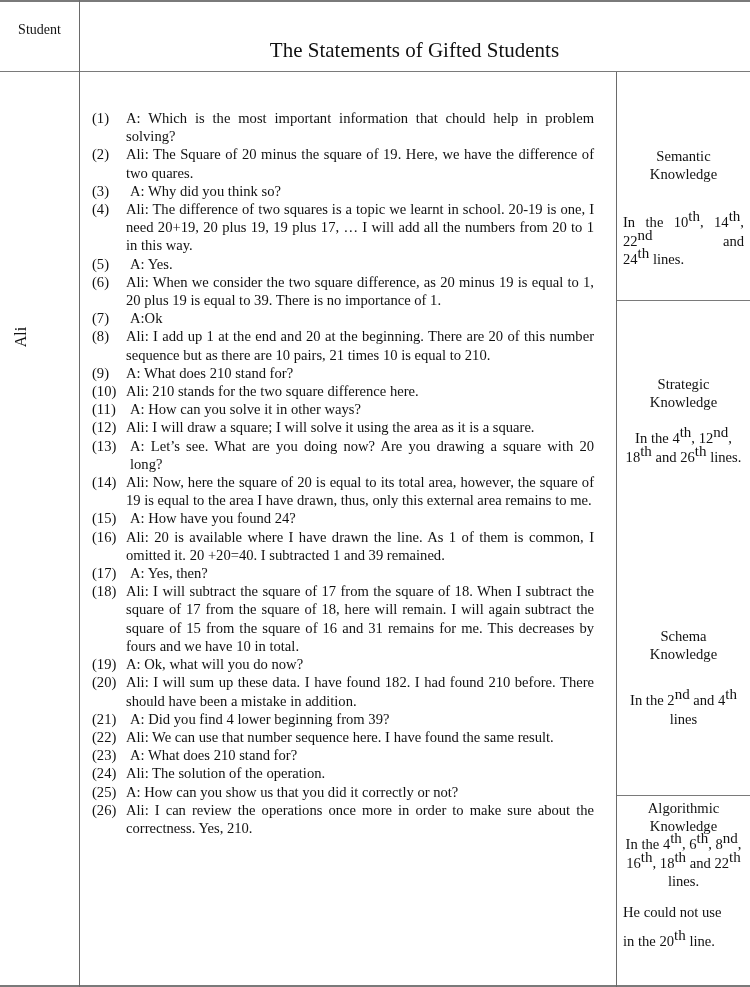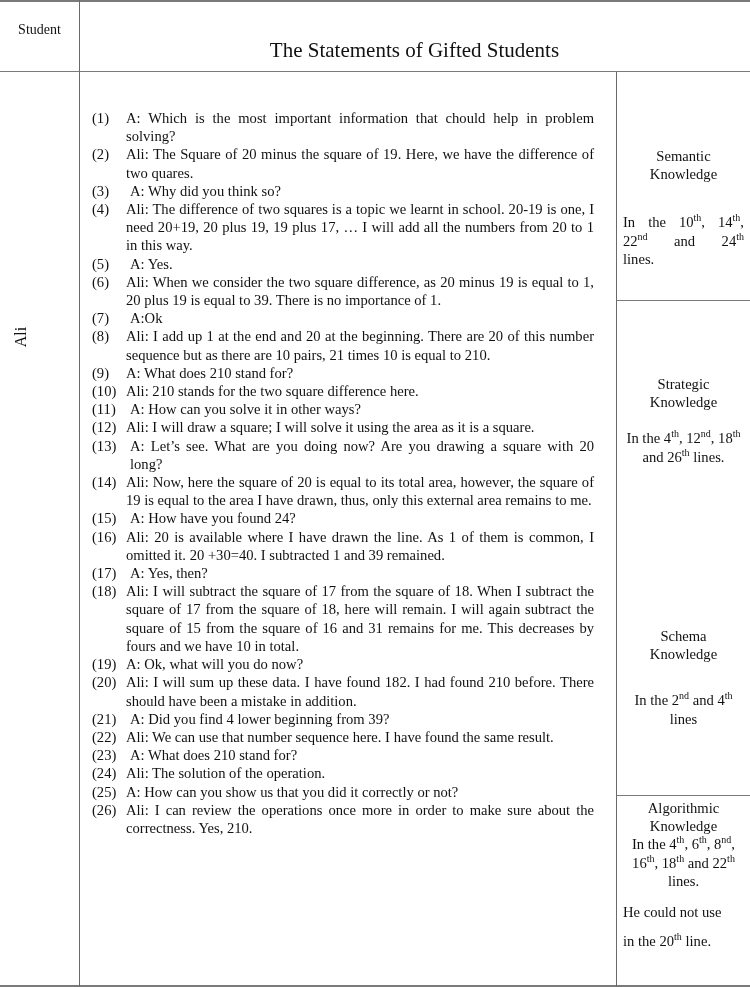--- a/index.html
+++ b/index.html
@@ -104,21 +104,21 @@
   }
   .cat .desc.center {
     text-align: center;
   }
   .cat .note {
     padding: 0 6px;
     line-height: 29px;
     margin-top: 8px;
   }
   sup {
-    font-size: 10px;
+    font-size: 15px;
     line-height: 0;
     vertical-align: 6px;
   }
 </style>
 </head>
 <body>
 
 <div class="table">
 
   <div class="hline" style="left:0;top:0;width:750px;height:2px;"></div>
@@ -190,21 +190,21 @@
     <li>
         <span class="num">(14)</span>
         <span class="txt">Ali: Now, here the square of 20 is equal to its total area, however, the square of 19 is equal to the area I have drawn, thus, only this external area remains to me.</span>
       </li>
     <li>
         <span class="num">(15)</span>
         <span class="txt indent1">A: How have you found 24?</span>
       </li>
     <li>
         <span class="num">(16)</span>
-        <span class="txt">Ali: 20 is available where I have drawn the line. As 1 of them is common, I omitted it. 20 +30=40. I subtracted 1 and 39 remained.</span>
+        <span class="txt">Ali: 20 is available where I have drawn the line. As 1 of them is common, I omitted it. 20 +20=40. I subtracted 1 and 39 remained.</span>
       </li>
     <li>
         <span class="num">(17)</span>
         <span class="txt indent1">A: Yes, then?</span>
       </li>
     <li>
         <span class="num">(18)</span>
         <span class="txt">Ali: I will subtract the square of 17 from the square of 18. When I subtract the square of 17 from the square of 18, here will remain. I will again subtract the square of 15 from the square of 16 and 31 remains for me. This decreases by fours and we have 10 in total.</span>
       </li>
     <li>

